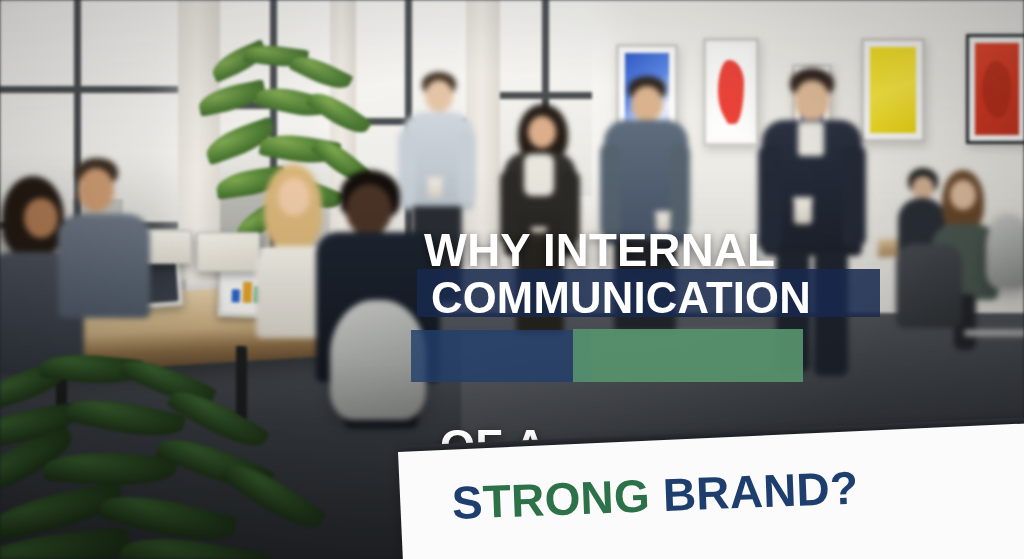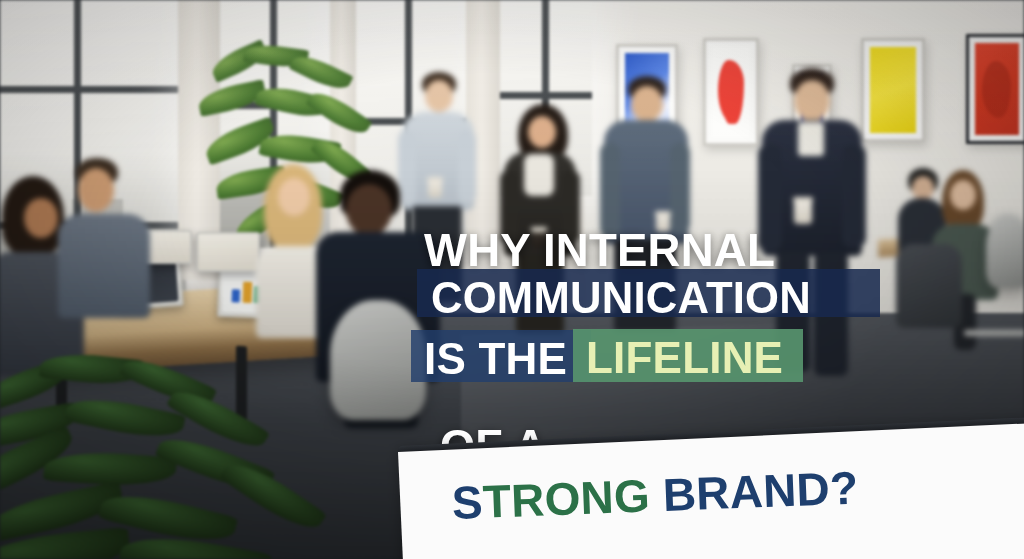--- a/index.html
+++ b/index.html
@@ -518,22 +518,20 @@
 
   <div class="overlay">
 
     <div class="tl line1">WHY INTERNAL</div>
 
     <div class="band2"></div>
     <div class="tl line2">COMMUNICATION</div>
 
     <div class="band3"></div>
     <div class="band3b"></div>
-    <div class="tl line3a">IS THE</div>
-    <div class="tl line3b">LIFELINE</div>
 
     <div class="tl line4">OF A</div>
 
     <div class="panel-edge"></div>
     <div class="panel"></div>
 
     <div class="tl line5">
       <span class="s-navy">S</span><span class="s-green">TRONG</span><span class="s-navy"> </span><span class="s-navy">BRAND?</span>
     </div>
 

